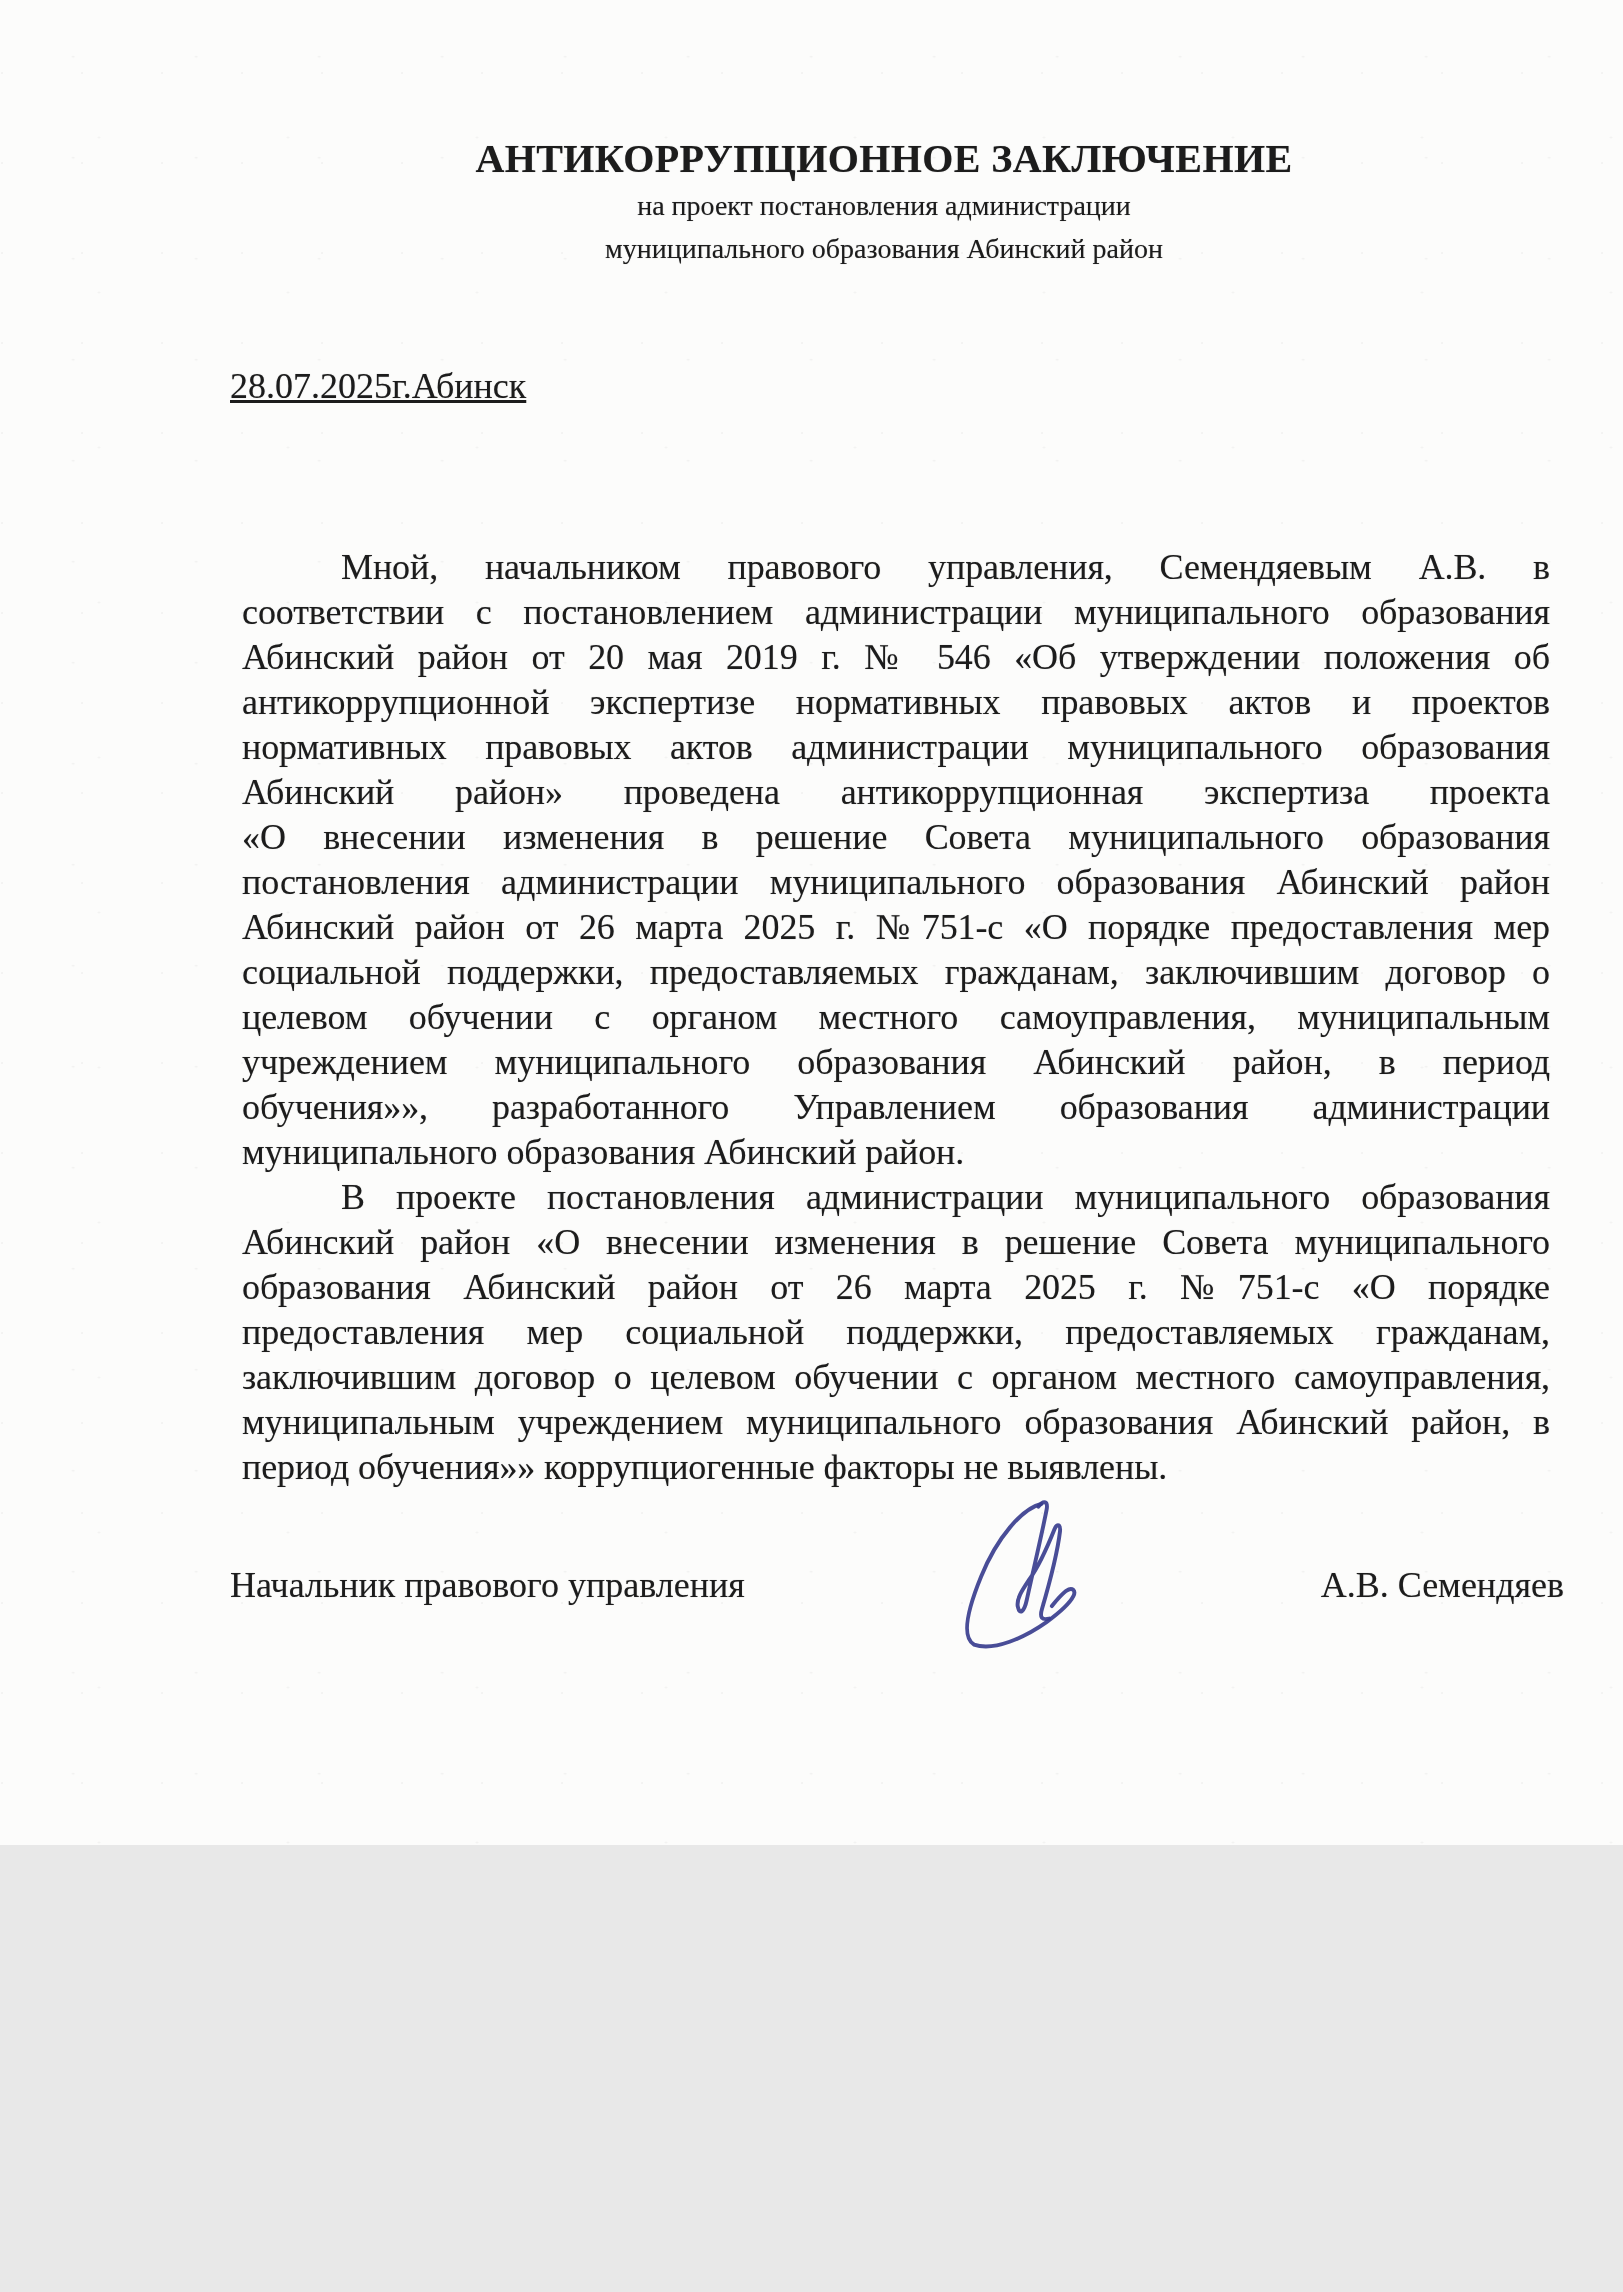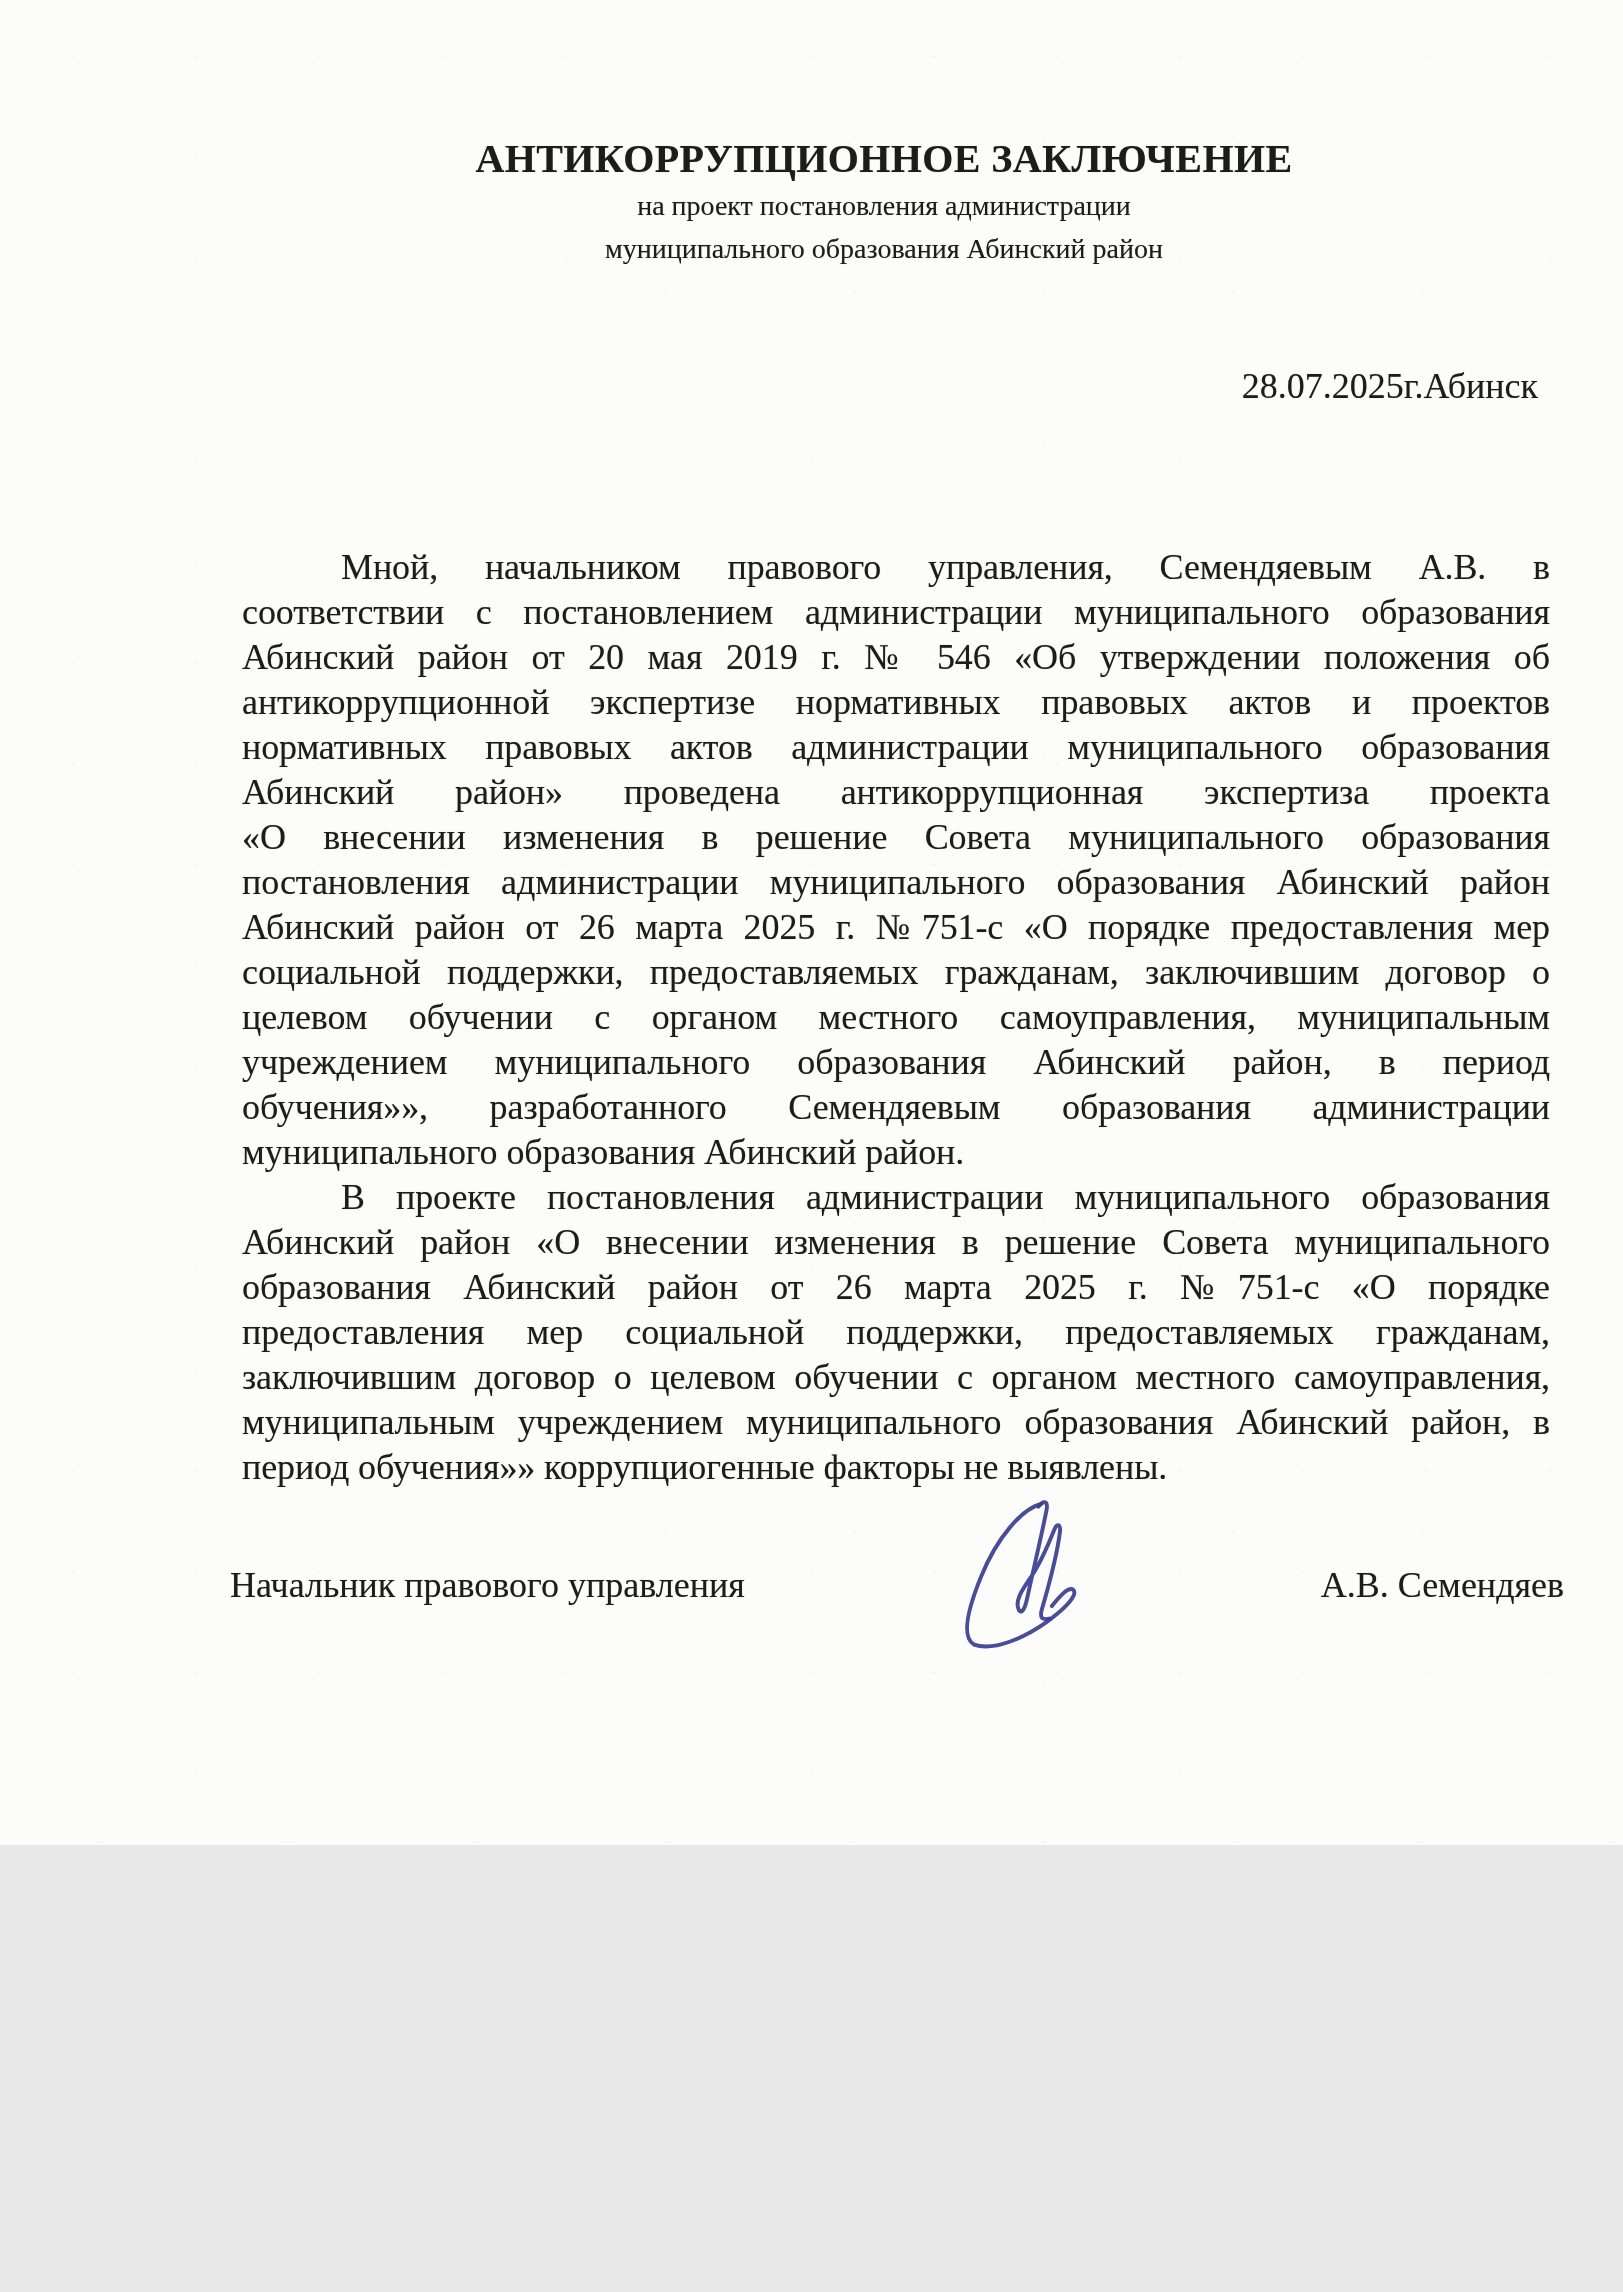--- a/index.html
+++ b/index.html
@@ -39,23 +39,24 @@
     font-size: 28px;
     line-height: 43px;
     white-space: nowrap;
   }
 
   .date-row {
     position: absolute;
     left: 230px; top: 367px;
     width: 1308px;
     display: flex;
-    justify-content: flex-end;
+    justify-content: flex-start;
     font-size: 36px;
     line-height: 39px;
+    text-decoration: underline;
   }
 
   .doc-body {
     position: absolute;
     left: 230px; top: 545px;
     width: 1308px;
     font-size: 36px;
     margin-left: 12px;
   }
   .paragraph { margin: 0; }
@@ -116,21 +117,21 @@
         <div class="line">Абинский район от 20 мая 2019 г. № 546 «Об утверждении положения об</div>
         <div class="line">антикоррупционной экспертизе нормативных правовых актов и проектов</div>
         <div class="line">нормативных правовых актов администрации муниципального образования</div>
         <div class="line">Абинский район» проведена антикоррупционная экспертиза проекта</div>
         <div class="line">«О внесении изменения в решение Совета муниципального образования</div>
         <div class="line">постановления администрации муниципального образования Абинский район</div>
         <div class="line">Абинский район от 26 марта 2025 г. №751-с «О порядке предоставления мер</div>
         <div class="line">социальной поддержки, предоставляемых гражданам, заключившим договор о</div>
         <div class="line">целевом обучении с органом местного самоуправления, муниципальным</div>
         <div class="line">учреждением муниципального образования Абинский район, в период</div>
-        <div class="line">обучения»», разработанного Семендяевым образования администрации</div>
+        <div class="line">обучения»», разработанного Управлением образования администрации</div>
         <div class="line last">муниципального образования Абинский район.</div>
       </div>
       <div class="paragraph">
         <div class="line first">В проекте постановления администрации муниципального образования</div>
         <div class="line">Абинский район «О внесении изменения в решение Совета муниципального</div>
         <div class="line">образования Абинский район от 26 марта 2025 г. №751-с «О порядке</div>
         <div class="line">предоставления мер социальной поддержки, предоставляемых гражданам,</div>
         <div class="line">заключившим договор о целевом обучении с органом местного самоуправления,</div>
         <div class="line">муниципальным учреждением муниципального образования Абинский район, в</div>
         <div class="line last">период обучения»» коррупциогенные факторы не выявлены.</div>

